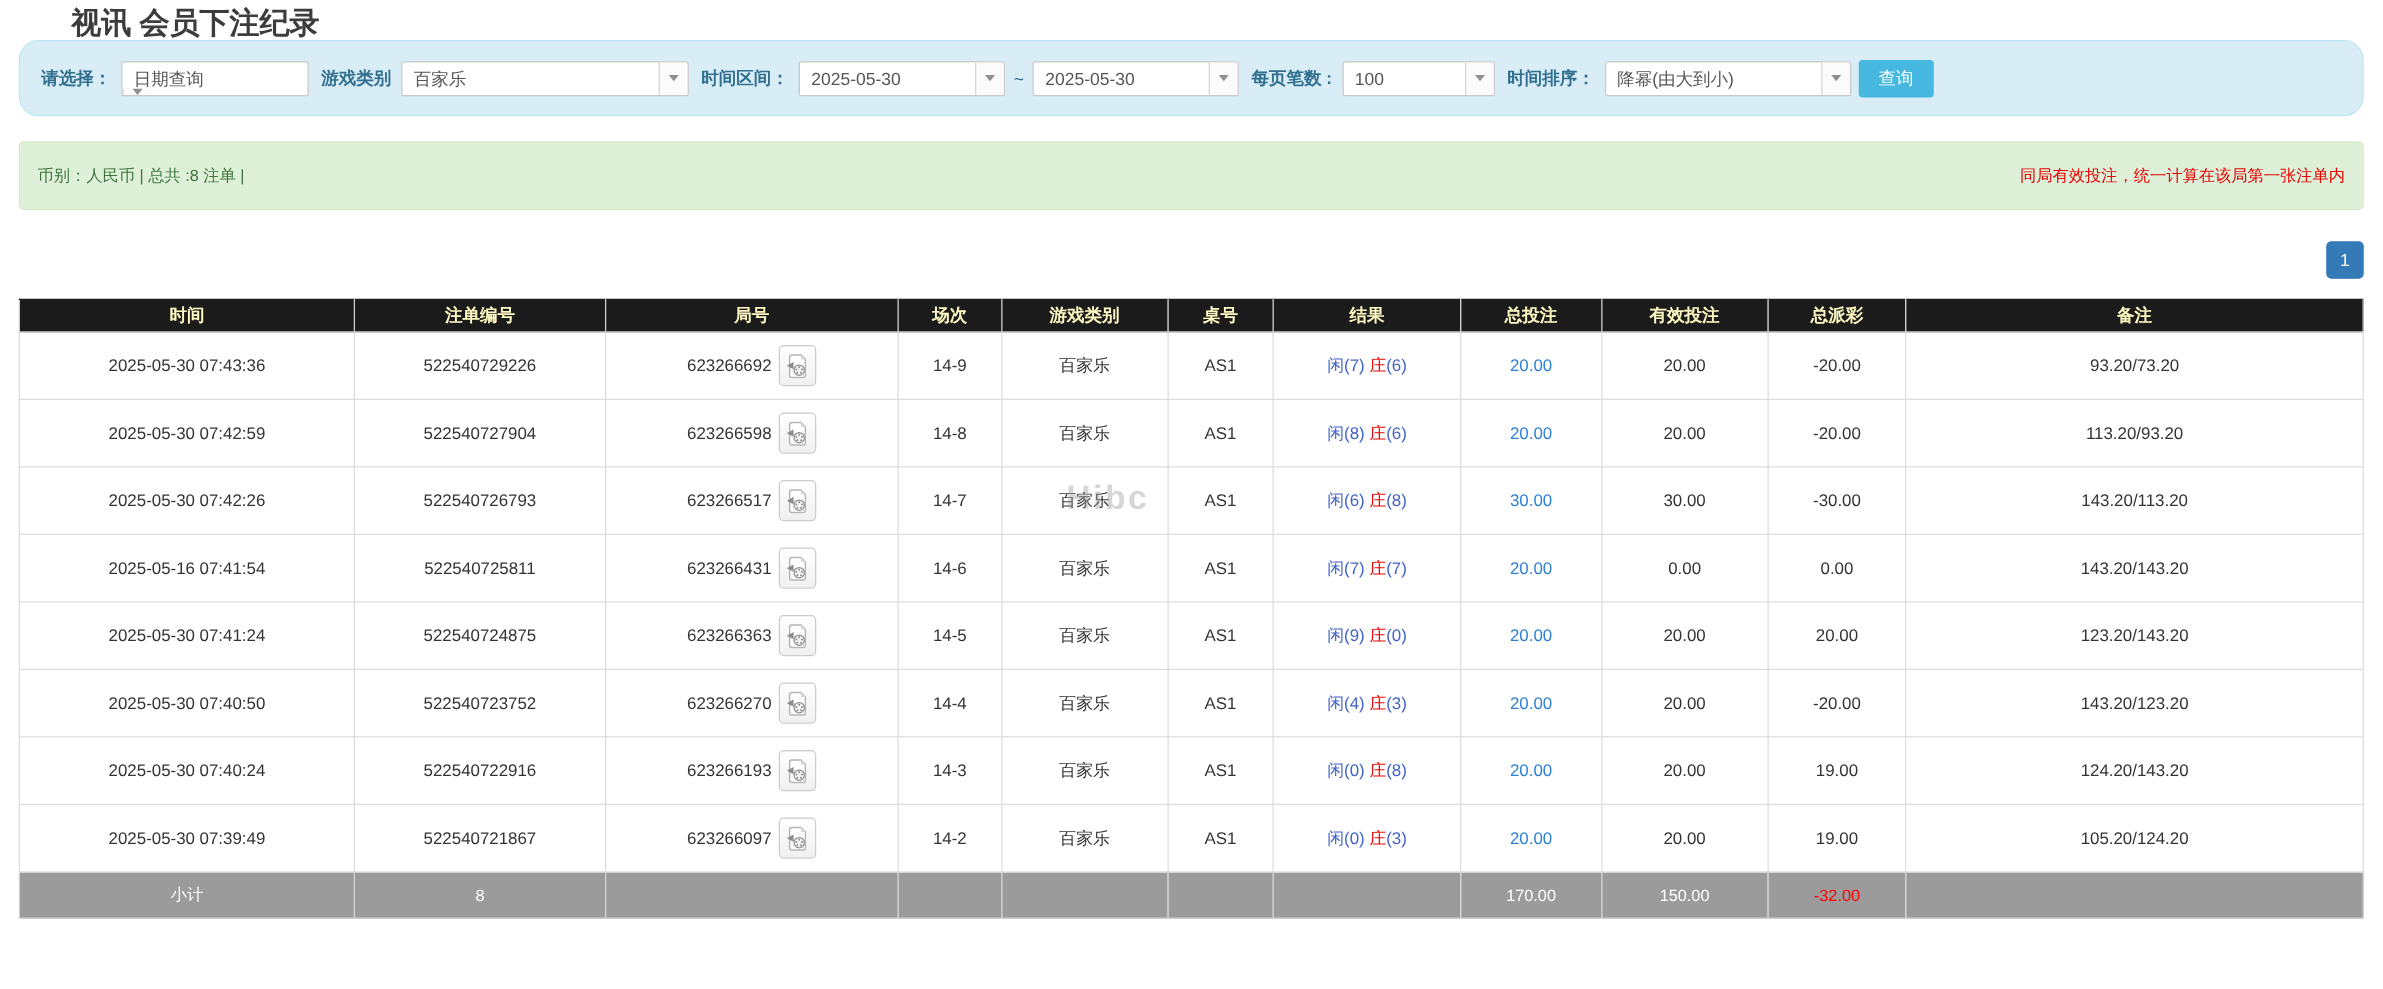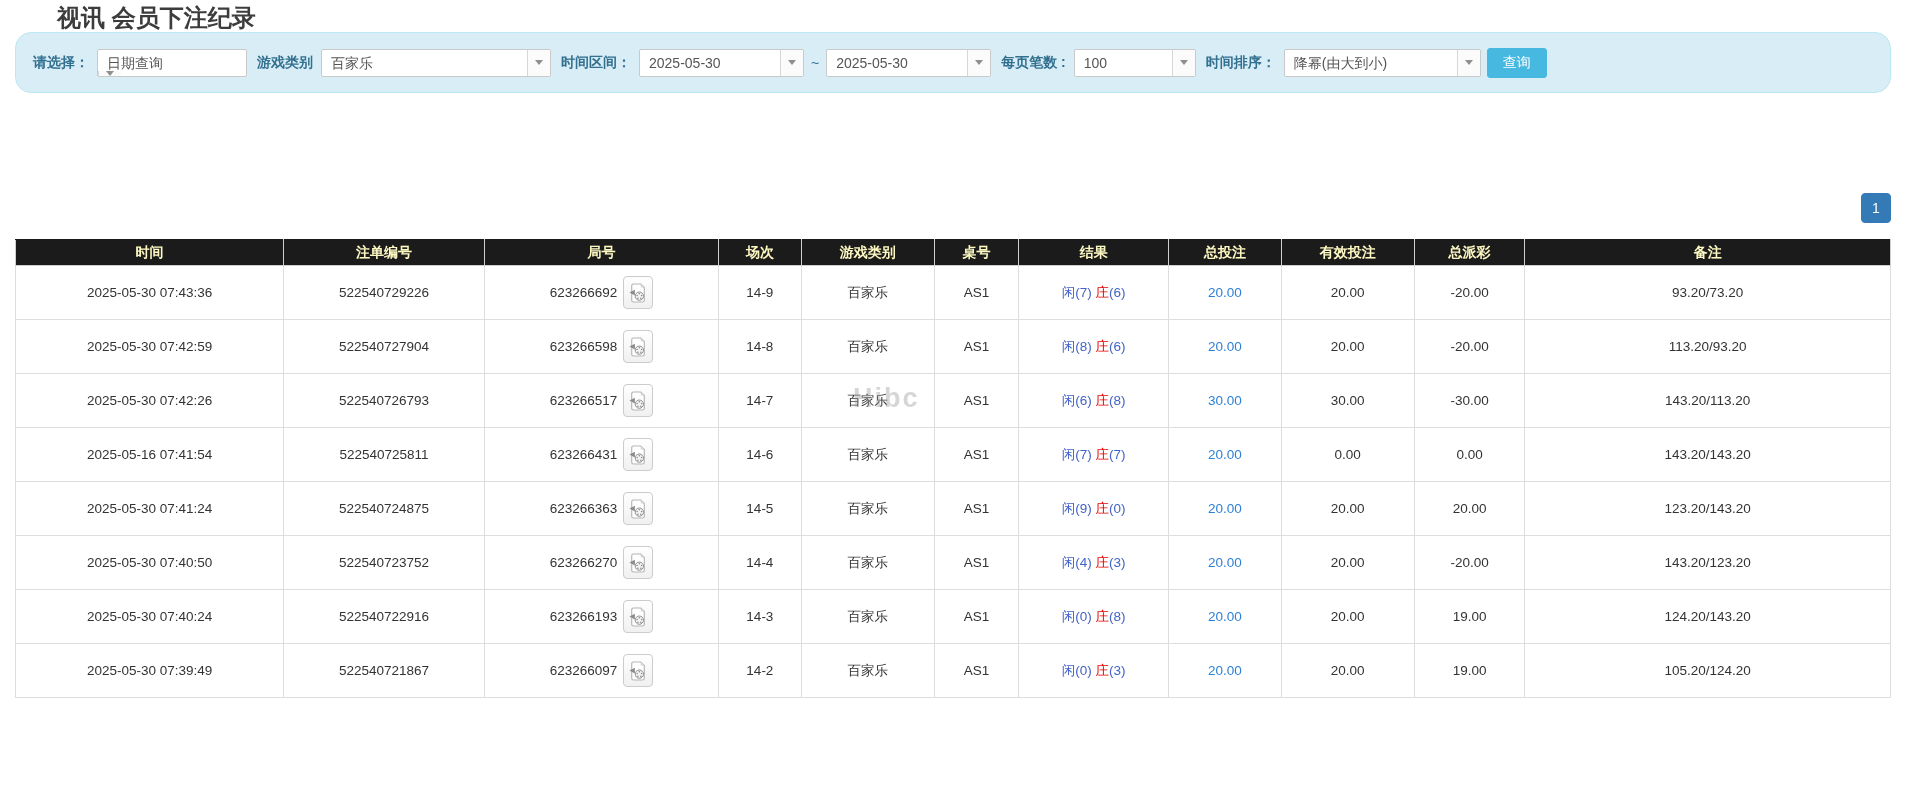--- a/index.html
+++ b/index.html
@@ -113,20 +113,24 @@
     <div class="combo w197">
       <span class="combo-text">降幂(由大到小)</span>
       <span class="combo-arrow">
           <i class="caret"></i>
         </span>
     </div>
 
     <button class="query-btn">查询</button>
   </div>
 
+  <div class="info-bar">
+    <span class="info-left">币别：人民币 | 总共 :8 注单 |</span>
+    <span class="info-right">同局有效投注，统一计算在该局第一张注单内</span>
+  </div>
 
   <div class="pagination">
     <button class="page-btn">1</button>
   </div>
 
   <div class="watermark">Hibc</div>
 
   <table class="records-table">
     <colgroup>
       <col style="width:14.3%">
@@ -392,16 +396,29 @@
           <td>百家乐</td>
           <td>AS1</td>
           <td><span class="res-blue">闲(0)</span> <span class="res-red">庄</span><span class="res-blue">(3)</span></td>
           <td><span class="amount-link">20.00</span></td>
           <td>20.00</td>
           <td>19.00</td>
           <td>105.20/124.20</td>
         </tr>
       </tbody>
     <tfoot id="table-foot">
+        <tr>
+          <td>小计</td>
+          <td>8</td>
+          <td></td>
+          <td></td>
+          <td></td>
+          <td></td>
+          <td></td>
+          <td>170.00</td>
+          <td>150.00</td>
+          <td class="neg">-32.00</td>
+          <td></td>
+        </tr>
       </tfoot>
   </table>
 
 </div>
 
 </body></html>

